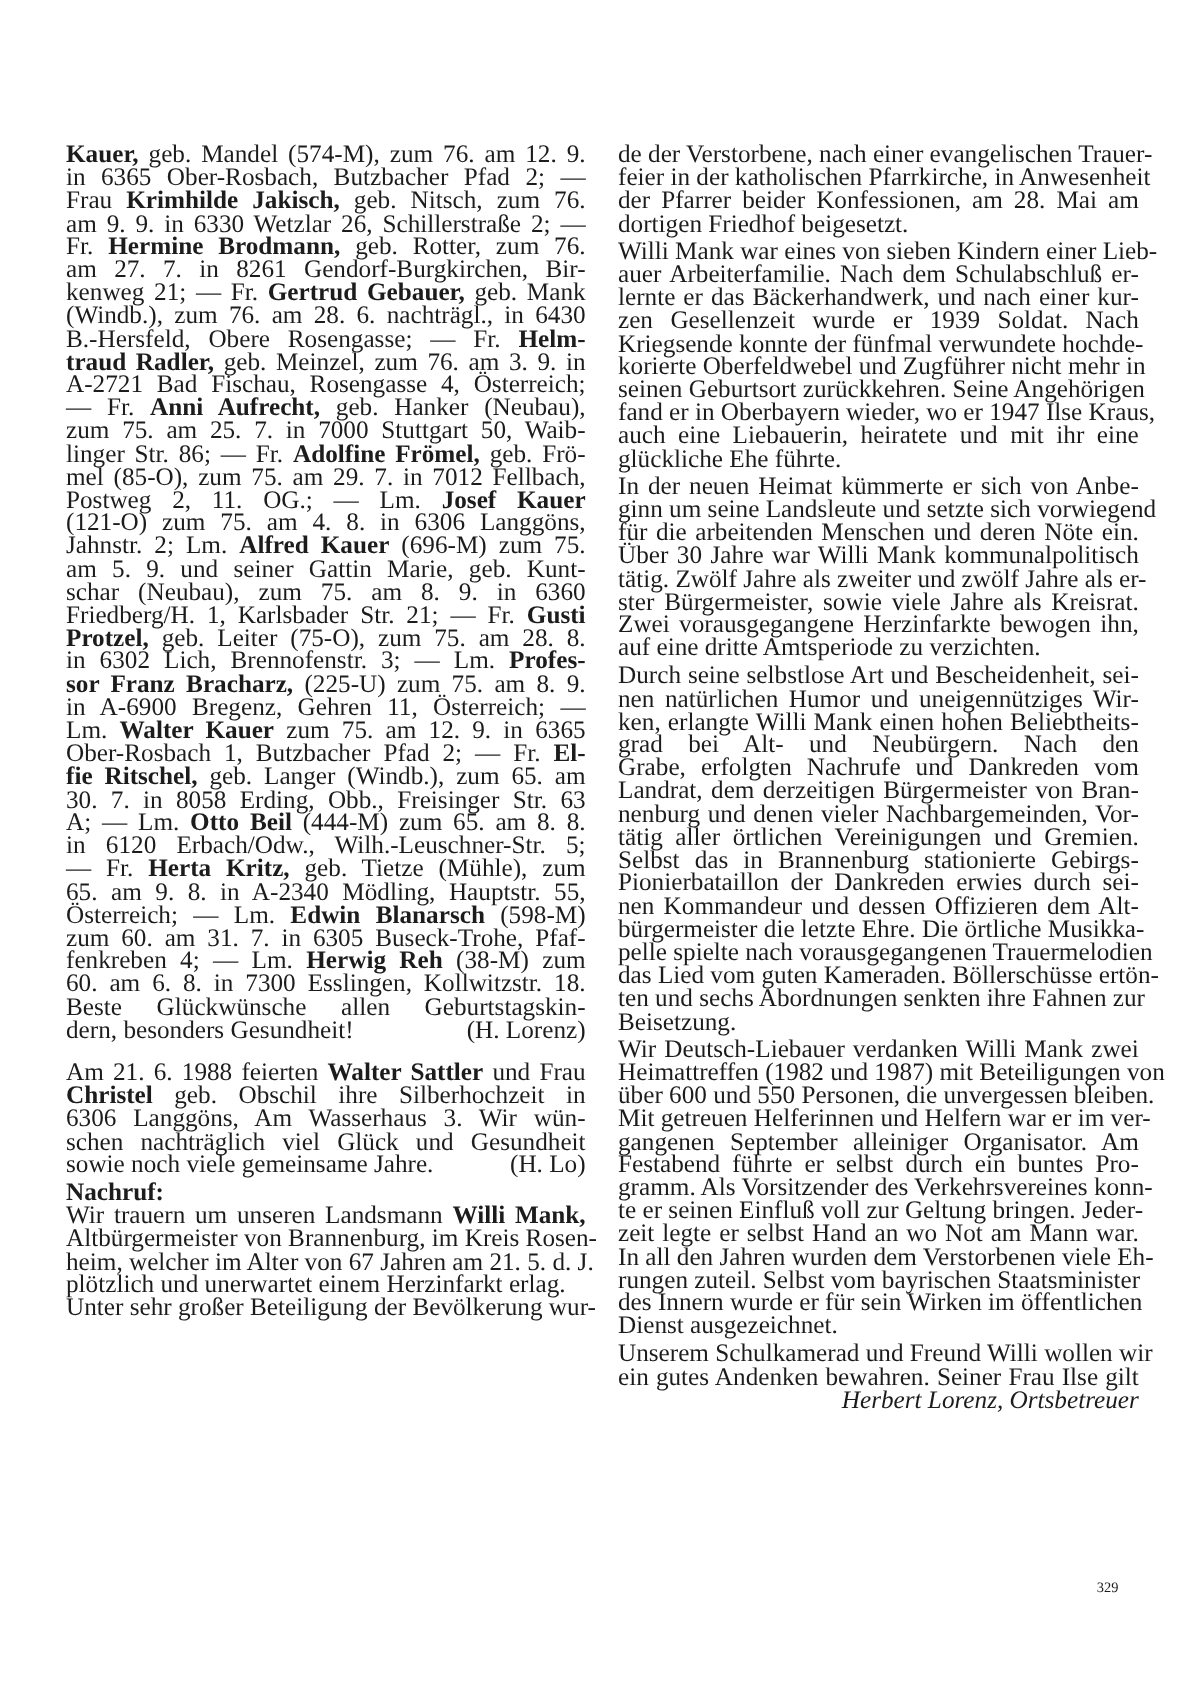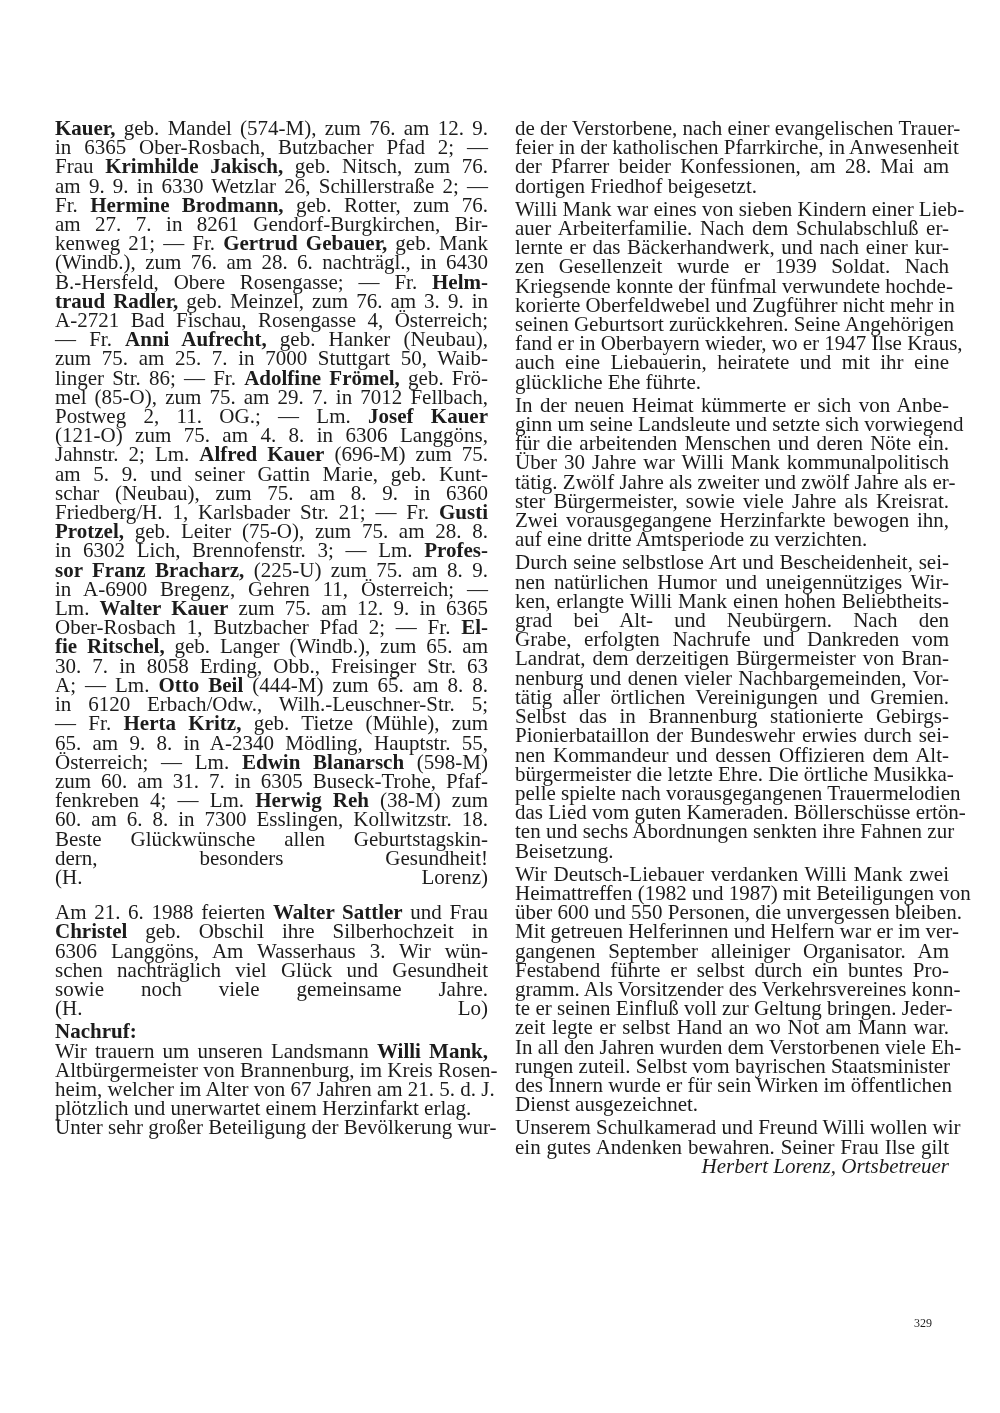--- a/index.html
+++ b/index.html
@@ -18,21 +18,21 @@
   .para { margin: 0; }
   .para + .para { margin-top: 4px; }
   .line { display: block; text-align: justify; text-align-last: justify; white-space: nowrap; }
   .line.last { text-align-last: left; }
   b { font-weight: bold; }
   .italic { }
   .gap-large { height: 16px; }
   .heading { font-weight: bold; display: block; margin-top: 4px; }
   .signature { display: block; text-align: right; font-style: italic; }
   .page-number { position: absolute; left: 914px; top: 1316px; font-size: 12px; }
-  .row-split { display: flex; justify-content: space-between; flex-direction: column; }
+  .row-split { display: flex; justify-content: space-between; }
 </style>
 </head>
 <body>
 
 <div class="col col-left">
   <div class="para" id="bday">
       <span class="line"><b>Kauer,</b><span> geb. Mandel (574-M), zum 76. am 12. 9.</span></span>
       <span class="line"><span>in 6365 Ober-Rosbach, Butzbacher Pfad 2; —</span></span>
       <span class="line"><span>Frau </span><b>Krimhilde Jakisch,</b><span> geb. Nitsch, zum 76.</span></span>
       <span class="line"><span>am 9. 9. in 6330 Wetzlar 26, Schillerstraße 2; —</span></span>
@@ -128,21 +128,21 @@
     <div class="para">
       <span class="line">Durch seine selbstlose Art und Bescheidenheit, sei-</span>
       <span class="line">nen natürlichen Humor und uneigennütziges Wir-</span>
       <span class="line">ken, erlangte Willi Mank einen hohen Beliebtheits-</span>
       <span class="line">grad bei Alt- und Neubürgern. Nach den</span>
       <span class="line">Grabe, erfolgten Nachrufe und Dankreden vom</span>
       <span class="line">Landrat, dem derzeitigen Bürgermeister von Bran-</span>
       <span class="line">nenburg und denen vieler Nachbargemeinden, Vor-</span>
       <span class="line">tätig aller örtlichen Vereinigungen und Gremien.</span>
       <span class="line">Selbst das in Brannenburg stationierte Gebirgs-</span>
-      <span class="line">Pionierbataillon der Bundeswehr erwies durch sei-</span>
+      <span class="line">Pionierbataillon der Dankreden erwies durch sei-</span>
       <span class="line">nen Kommandeur und dessen Offizieren dem Alt-</span>
       <span class="line">bürgermeister die letzte Ehre. Die örtliche Musikka-</span>
       <span class="line">pelle spielte nach vorausgegangenen Trauermelodien</span>
       <span class="line">das Lied vom guten Kameraden. Böllerschüsse ertön-</span>
       <span class="line">ten und sechs Abordnungen senkten ihre Fahnen zur</span>
       <span class="line last">Beisetzung.</span>
     </div>
     <div class="para">
       <span class="line">Wir Deutsch-Liebauer verdanken Willi Mank zwei</span>
       <span class="line">Heimattreffen (1982 und 1987) mit Beteiligungen von</span>

